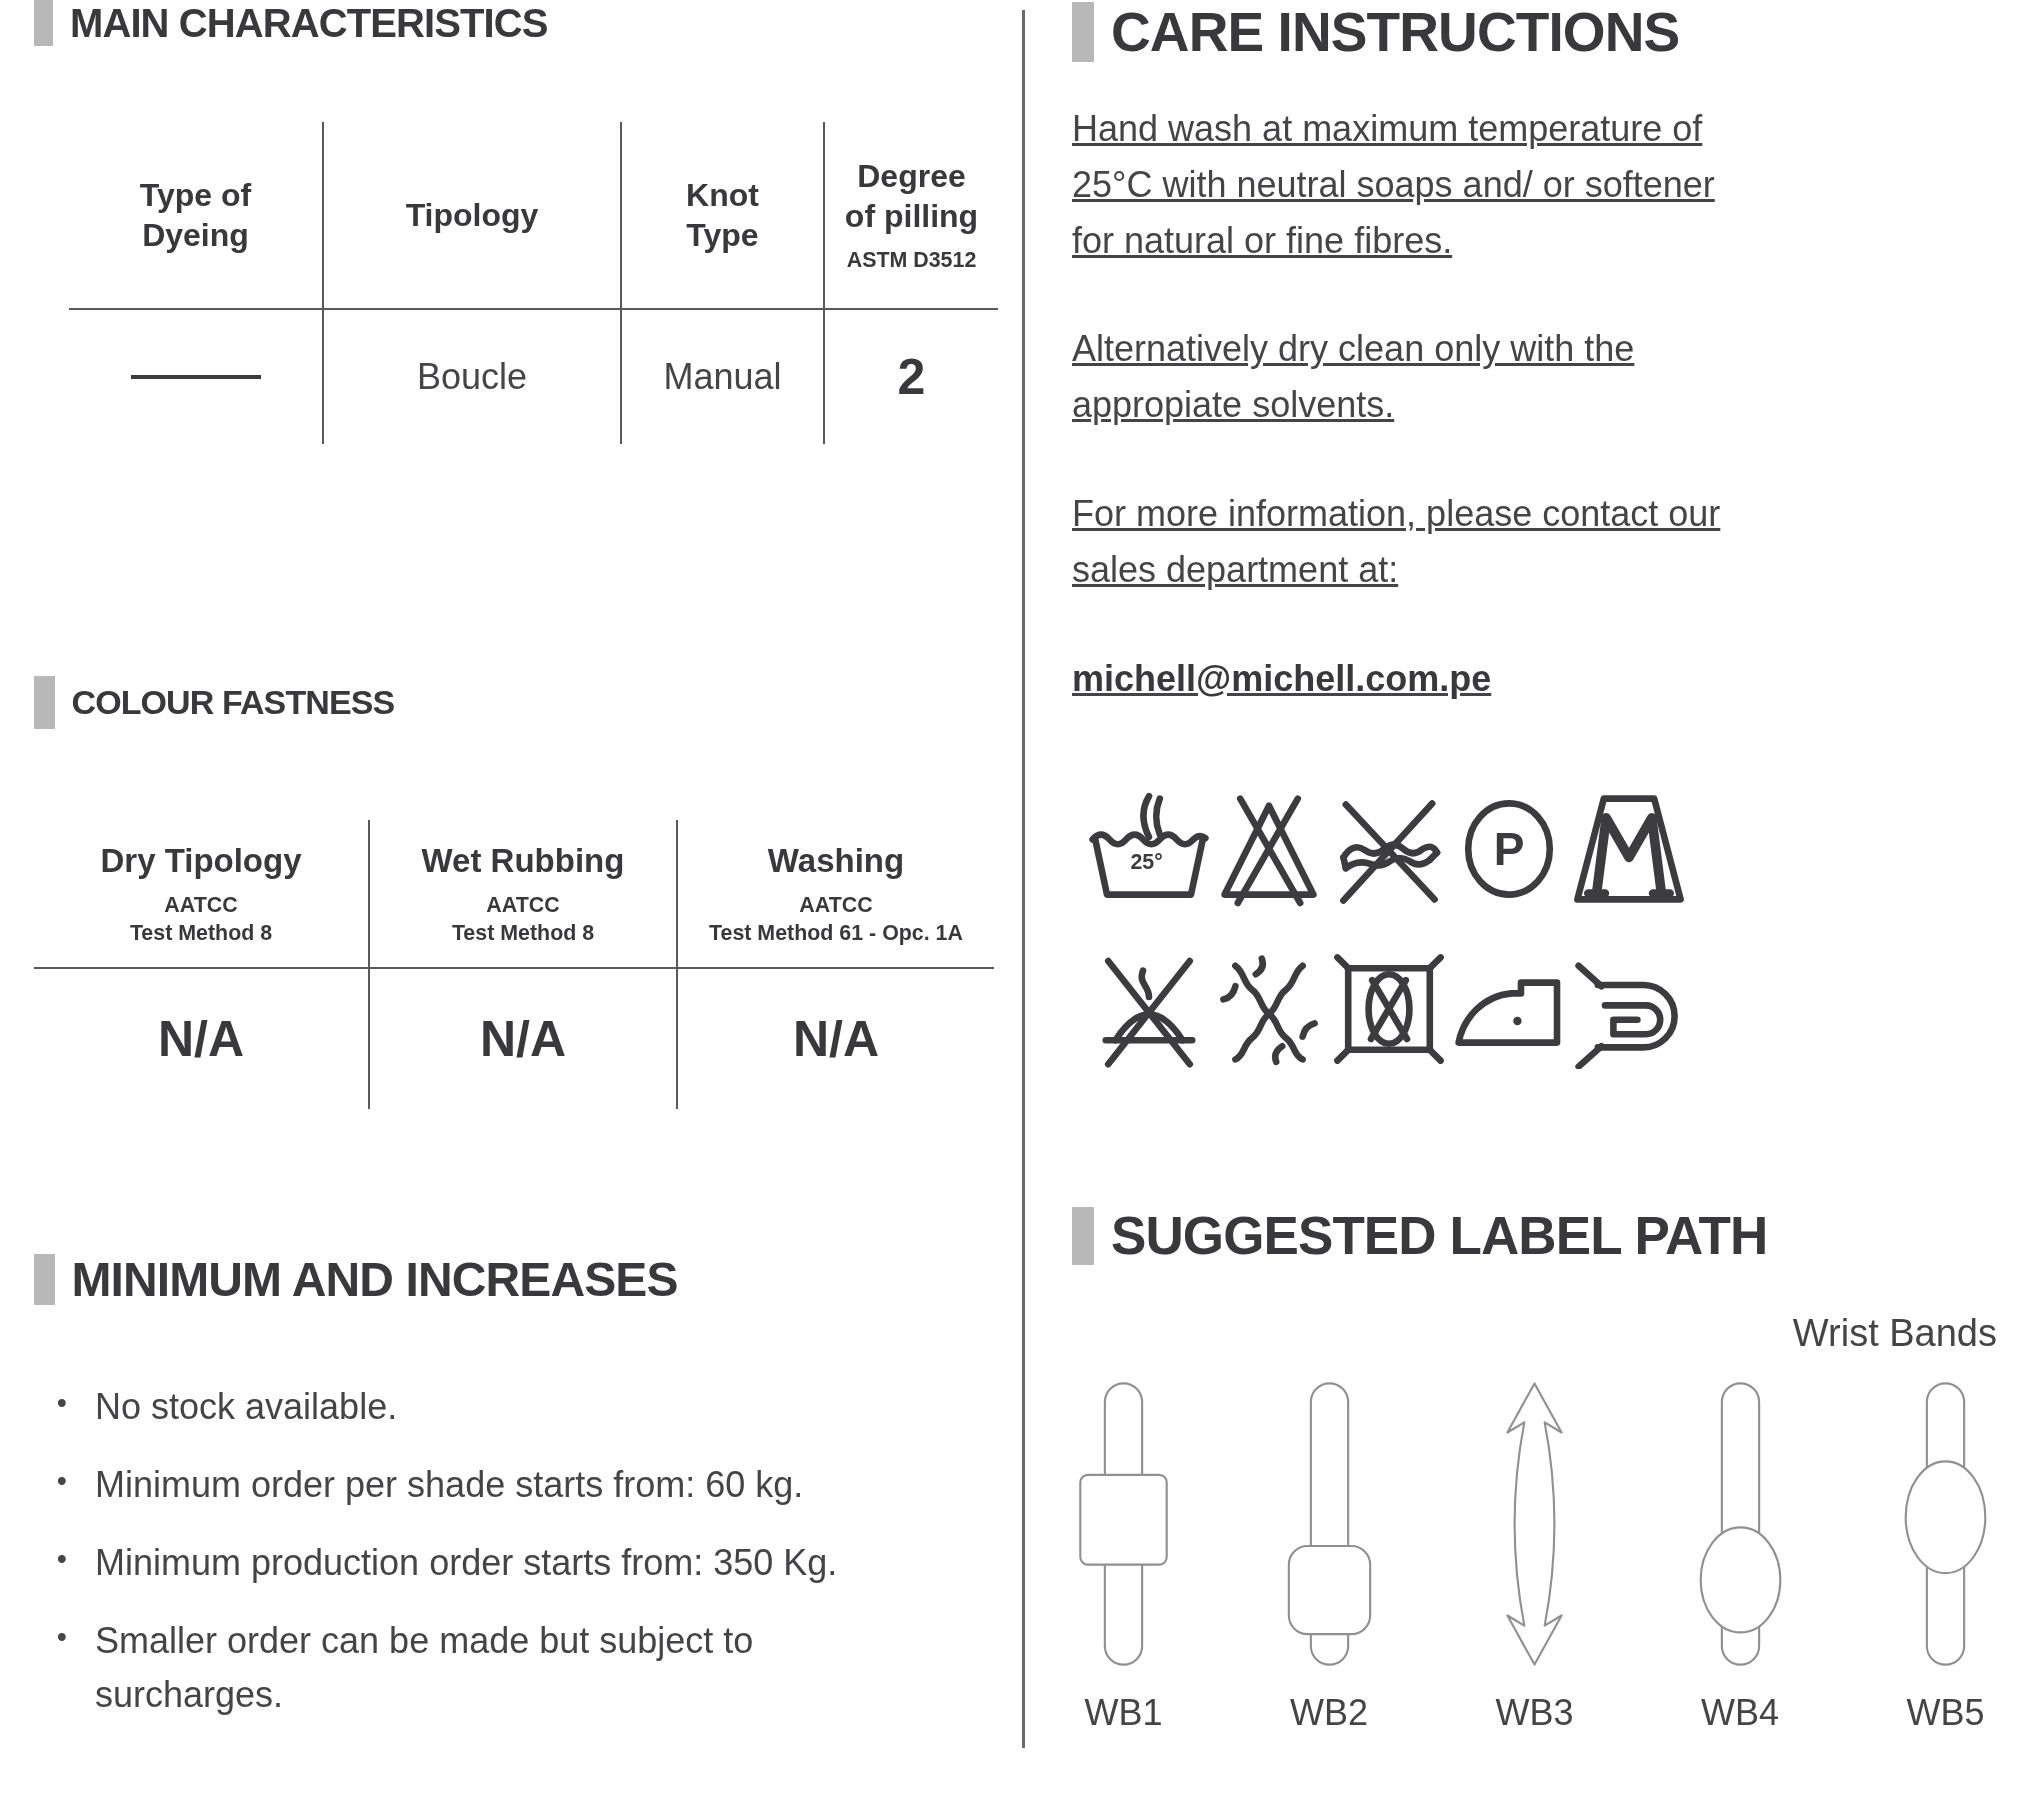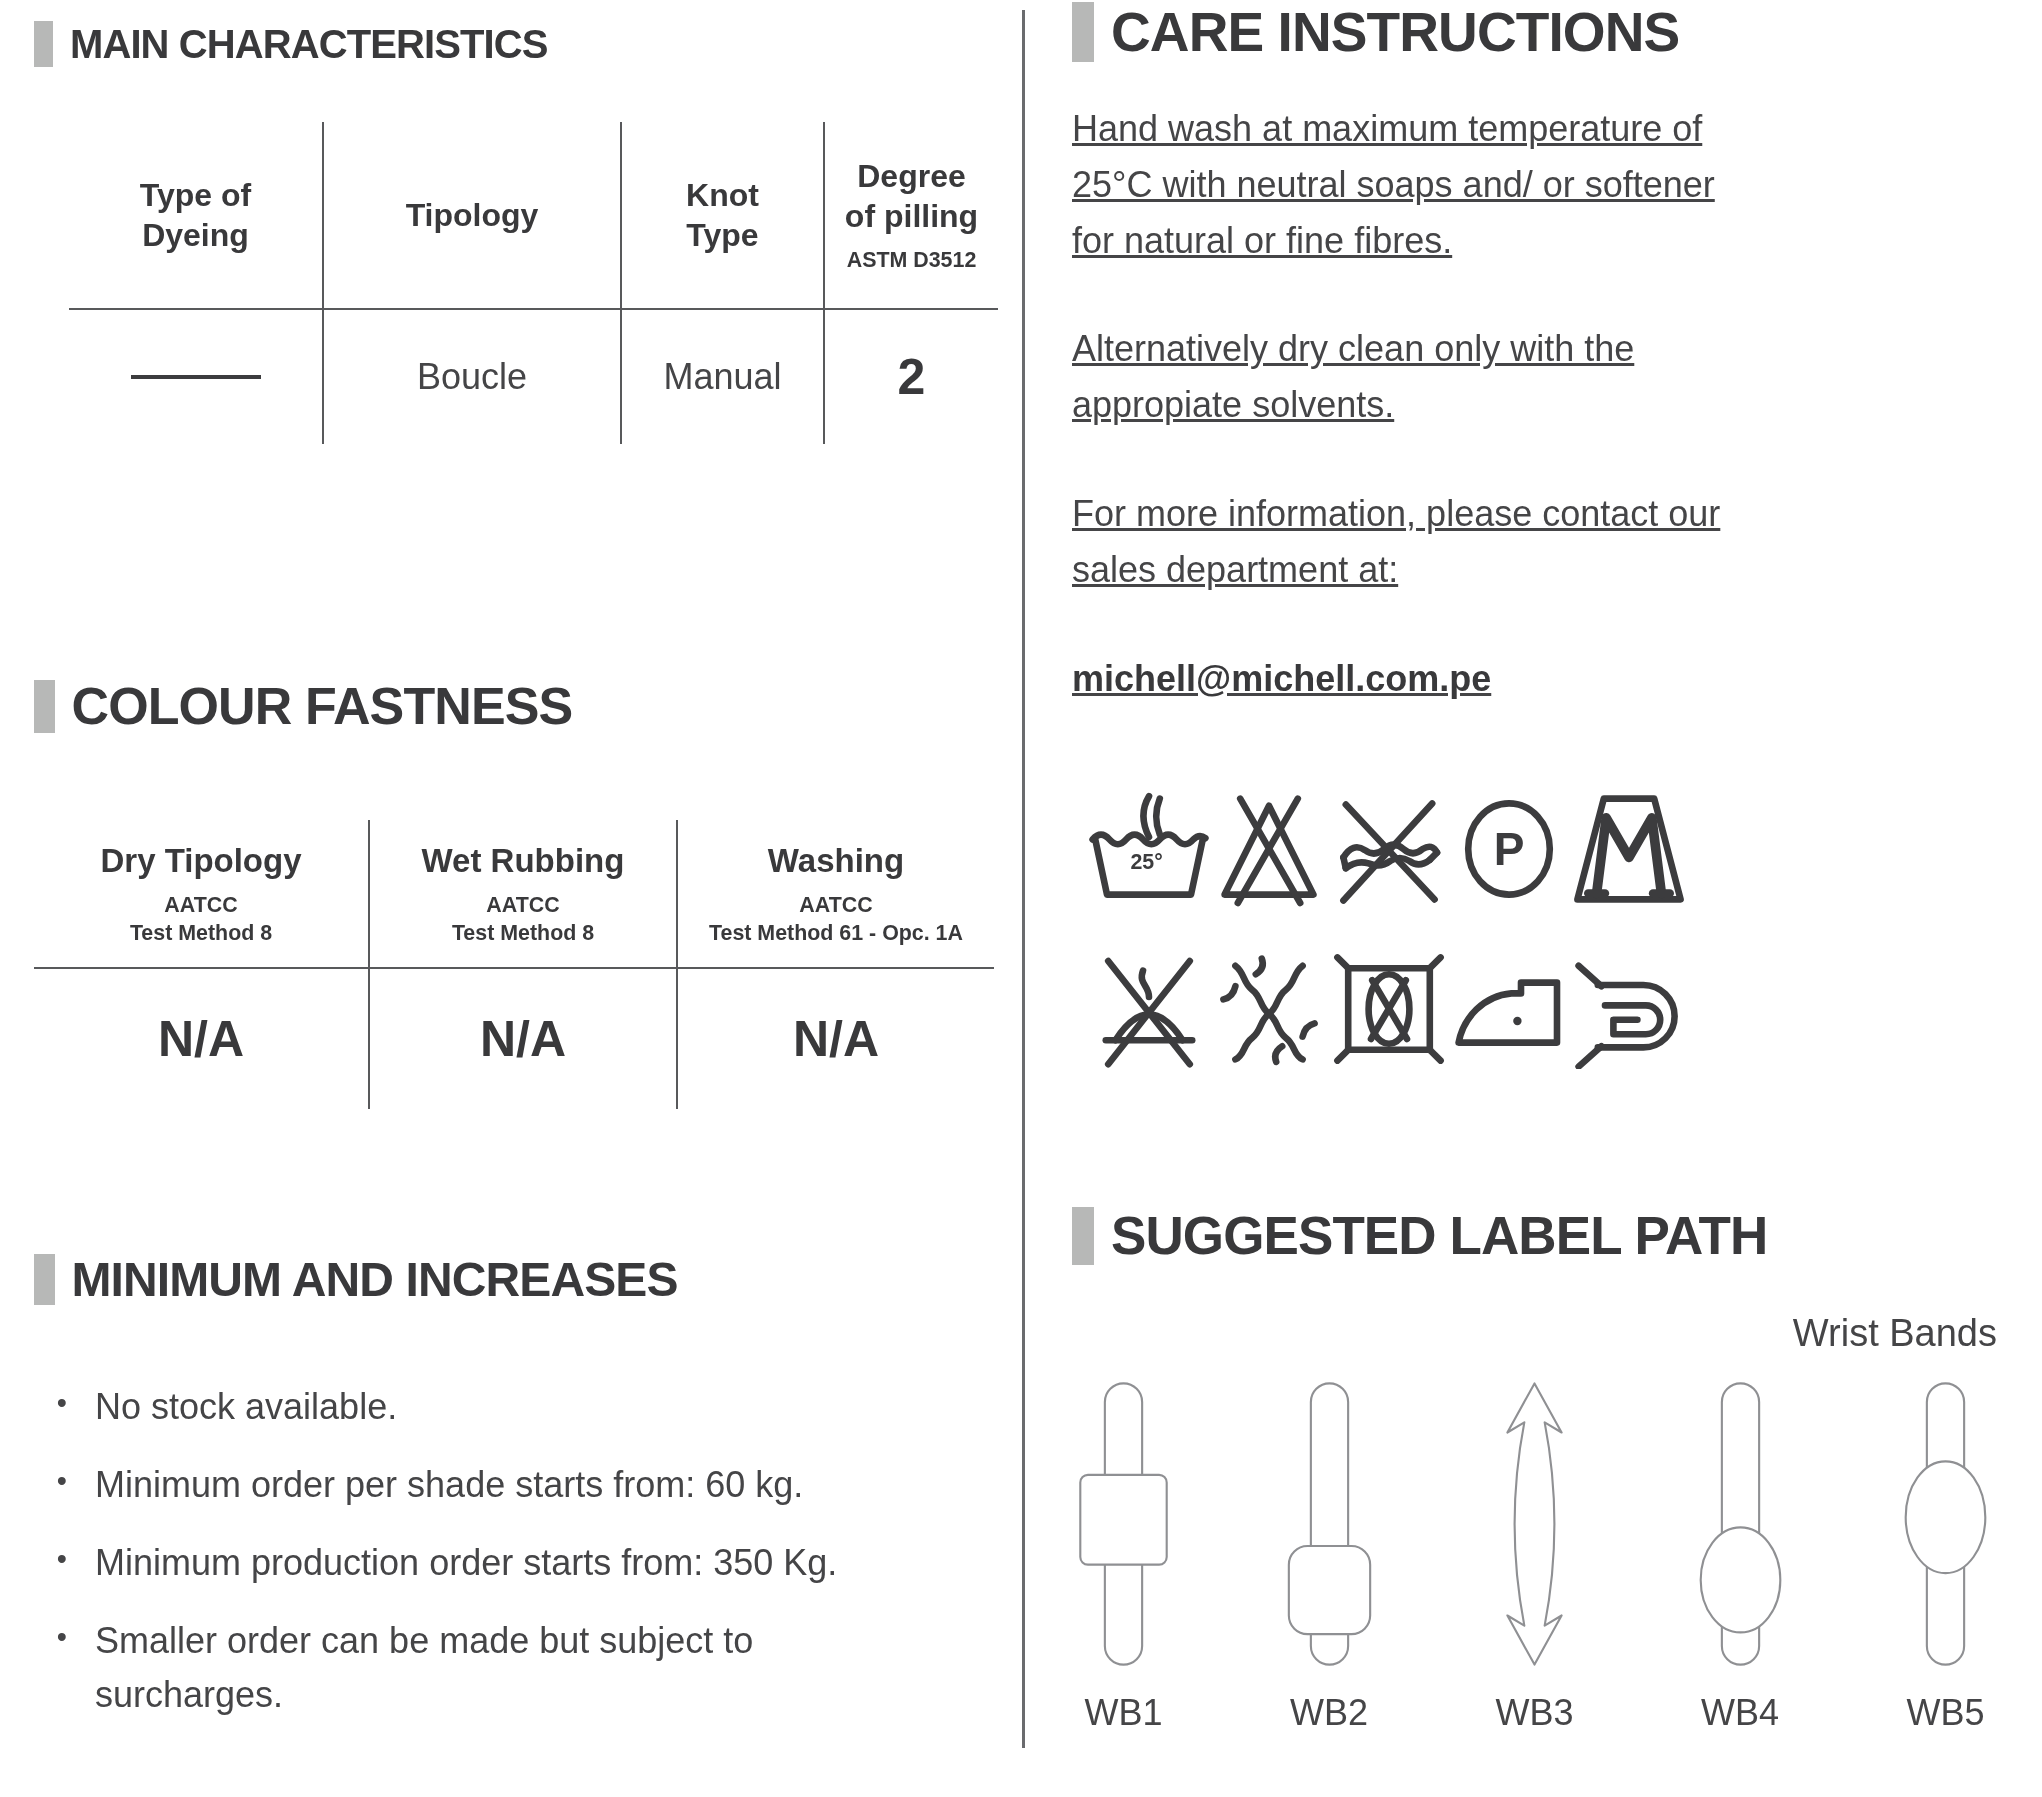--- a/index.html
+++ b/index.html
@@ -8,21 +8,21 @@
   }
   html,body{margin:0;padding:0;background:#fff;}
   .page{position:relative;width:2043px;height:1798px;background:#fff;
         font-family:"Liberation Sans",sans-serif;color:var(--text);overflow:hidden;}
 
   
   .hrow{position:absolute;display:flex;align-items:center;gap:17px;}
   .hrow .bar{background:var(--bar);flex:0 0 auto;}
   .hrow h2{margin:0;color:var(--head);font-weight:700;letter-spacing:-0.9px;white-space:nowrap;}
   .h46 h2{font-size:40px}.h46 .bar{width:19px;height:46px}
-  .h58 h2{font-size:52px}.h58 .bar{width:20.5px;height:53px}
+  .h58 h2{font-size:34px}.h58 .bar{width:20.5px;height:53px}
   .h56 h2{font-size:48px}.h56 .bar{width:20.5px;height:51px}
   .h64 h2{font-size:55px}.h64 .bar{width:22px;height:60px}
   .h62 h2{font-size:53px}.h62 .bar{width:22px;height:58px}
 
   
   .t1{position:absolute;left:69px;top:122px;display:grid;
       grid-template-columns:253px 298px 203px 175px;grid-template-rows:188px 134px;}
   .t2{position:absolute;left:34px;top:820px;display:grid;
       grid-template-columns:334px 308px 318px;grid-template-rows:149px 140px;}
   .cell{display:flex;flex-direction:column;align-items:center;justify-content:center;text-align:center;}
@@ -66,21 +66,21 @@
   .wb svg{width:103px;height:288px;display:block;}
   .wb figcaption{margin-top:24px;font-size:36px;color:var(--text);}
 </style>
 </head>
 <body>
 
 <div class="page">
 
   <div class="divider-v"></div>
 
-  <div class="hrow h46" style="left:34px;top:21px">
+  <div class="hrow h46" style="left:34px;top:0">
     <span class="bar"></span>
     <h2>MAIN CHARACTERISTICS</h2>
   </div>
 
   <div class="t1">
     <div class="cell th c1">
       <span class="lbl">Type of
 Dyeing</span>
     </div>
     <div class="cell th c2">

